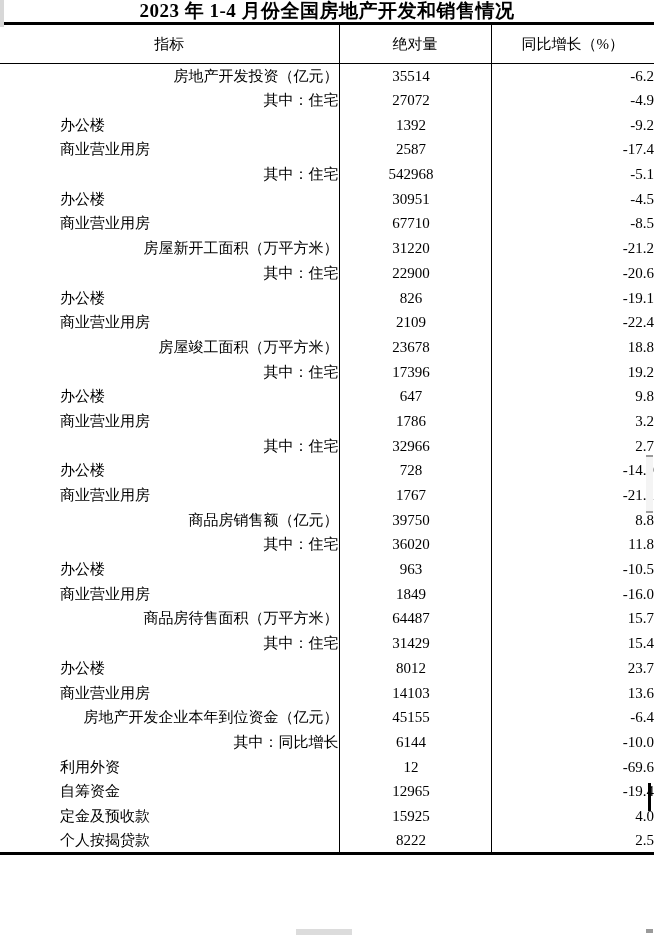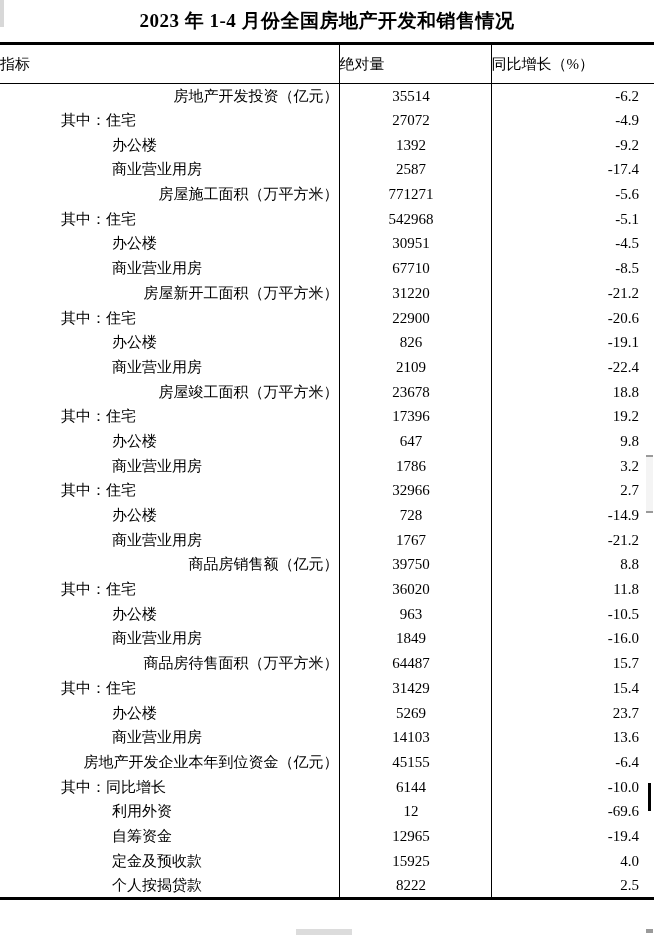--- a/index.html
+++ b/index.html
@@ -9,21 +9,21 @@
     font-family: "Liberation Serif", "DejaVu Serif", serif;
     color: #000000;
     overflow: hidden;
   }
   .page {
     position: relative;
     width: 654px; height: 935px;
     background: #ffffff;
   }
   .title {
-    height: 42px;
+    height: 22px;
     display: flex;
     align-items: center;
     justify-content: center;
     font-size: 19px;
     font-weight: bold;
     letter-spacing: 0.5px;
     white-space: pre;
   }
   table.stats {
     width: 654px;
@@ -32,38 +32,38 @@
     border-top: 3px solid #000000;
     border-bottom: 3px solid #000000;
   }
   col.c-ind    { width: 339px; }
   col.c-val    { width: 152px; }
   col.c-growth { width: 163px; }
   thead tr { height: 40px; }
   thead th {
     font-weight: normal;
     font-size: 15px;
-    text-align: left;
+    text-align: center;
     vertical-align: middle;
     border-bottom: 1px solid #000000;
     white-space: nowrap;
   }
   th + th, td + td { border-left: 1px solid #000000; }
   tbody tr { height: 24.7px; }
   tbody td {
     font-size: 15px;
     vertical-align: middle;
     white-space: nowrap;
     overflow: hidden;
   }
   td.ind.l0 { padding-left: 23px; text-align: right; }
-  td.ind.l1 { padding-left: 61px; }
-  td.ind.l2 { padding-left: 112px; }
+  td.ind.l1 { padding-left: 61px; text-align: right; }
+  td.ind.l2 { padding-left: 60px; }
   td.num    { text-align: center; padding-right: 8px; }
-  td.growth { text-align: right; padding-right: 15px; }
+  td.growth { text-align: right; }
 
   
   .artifact { position: absolute; }
   .tl-bar {
     left: 0; top: 0; width: 4px; height: 27px;
     background: #d8d8d8;
   }
   .scroll-thumb {
     left: 646px; top: 455px; width: 7px; height: 58px;
     background: #f4f4f4;
@@ -121,25 +121,20 @@
       <td class="num">1392</td>
       <td class="growth">-9.2</td>
     </tr>
 
     <tr>
       <td class="ind l2">商业营业用房</td>
       <td class="num">2587</td>
       <td class="growth">-17.4</td>
     </tr>
 
-    <tr>
-      <td class="ind l0">房屋施工面积（万平方米）</td>
-      <td class="num">771271</td>
-      <td class="growth">-5.6</td>
-    </tr>
 
     <tr>
       <td class="ind l1">其中：住宅</td>
       <td class="num">542968</td>
       <td class="growth">-5.1</td>
     </tr>
 
     <tr>
       <td class="ind l2">办公楼</td>
       <td class="num">30951</td>
@@ -250,21 +245,21 @@
     </tr>
 
     <tr>
       <td class="ind l1">其中：住宅</td>
       <td class="num">31429</td>
       <td class="growth">15.4</td>
     </tr>
 
     <tr>
       <td class="ind l2">办公楼</td>
-      <td class="num">5269</td>
+      <td class="num">8012</td>
       <td class="growth">23.7</td>
     </tr>
 
     <tr>
       <td class="ind l2">商业营业用房</td>
       <td class="num">14103</td>
       <td class="growth">13.6</td>
     </tr>
 
     <tr>

